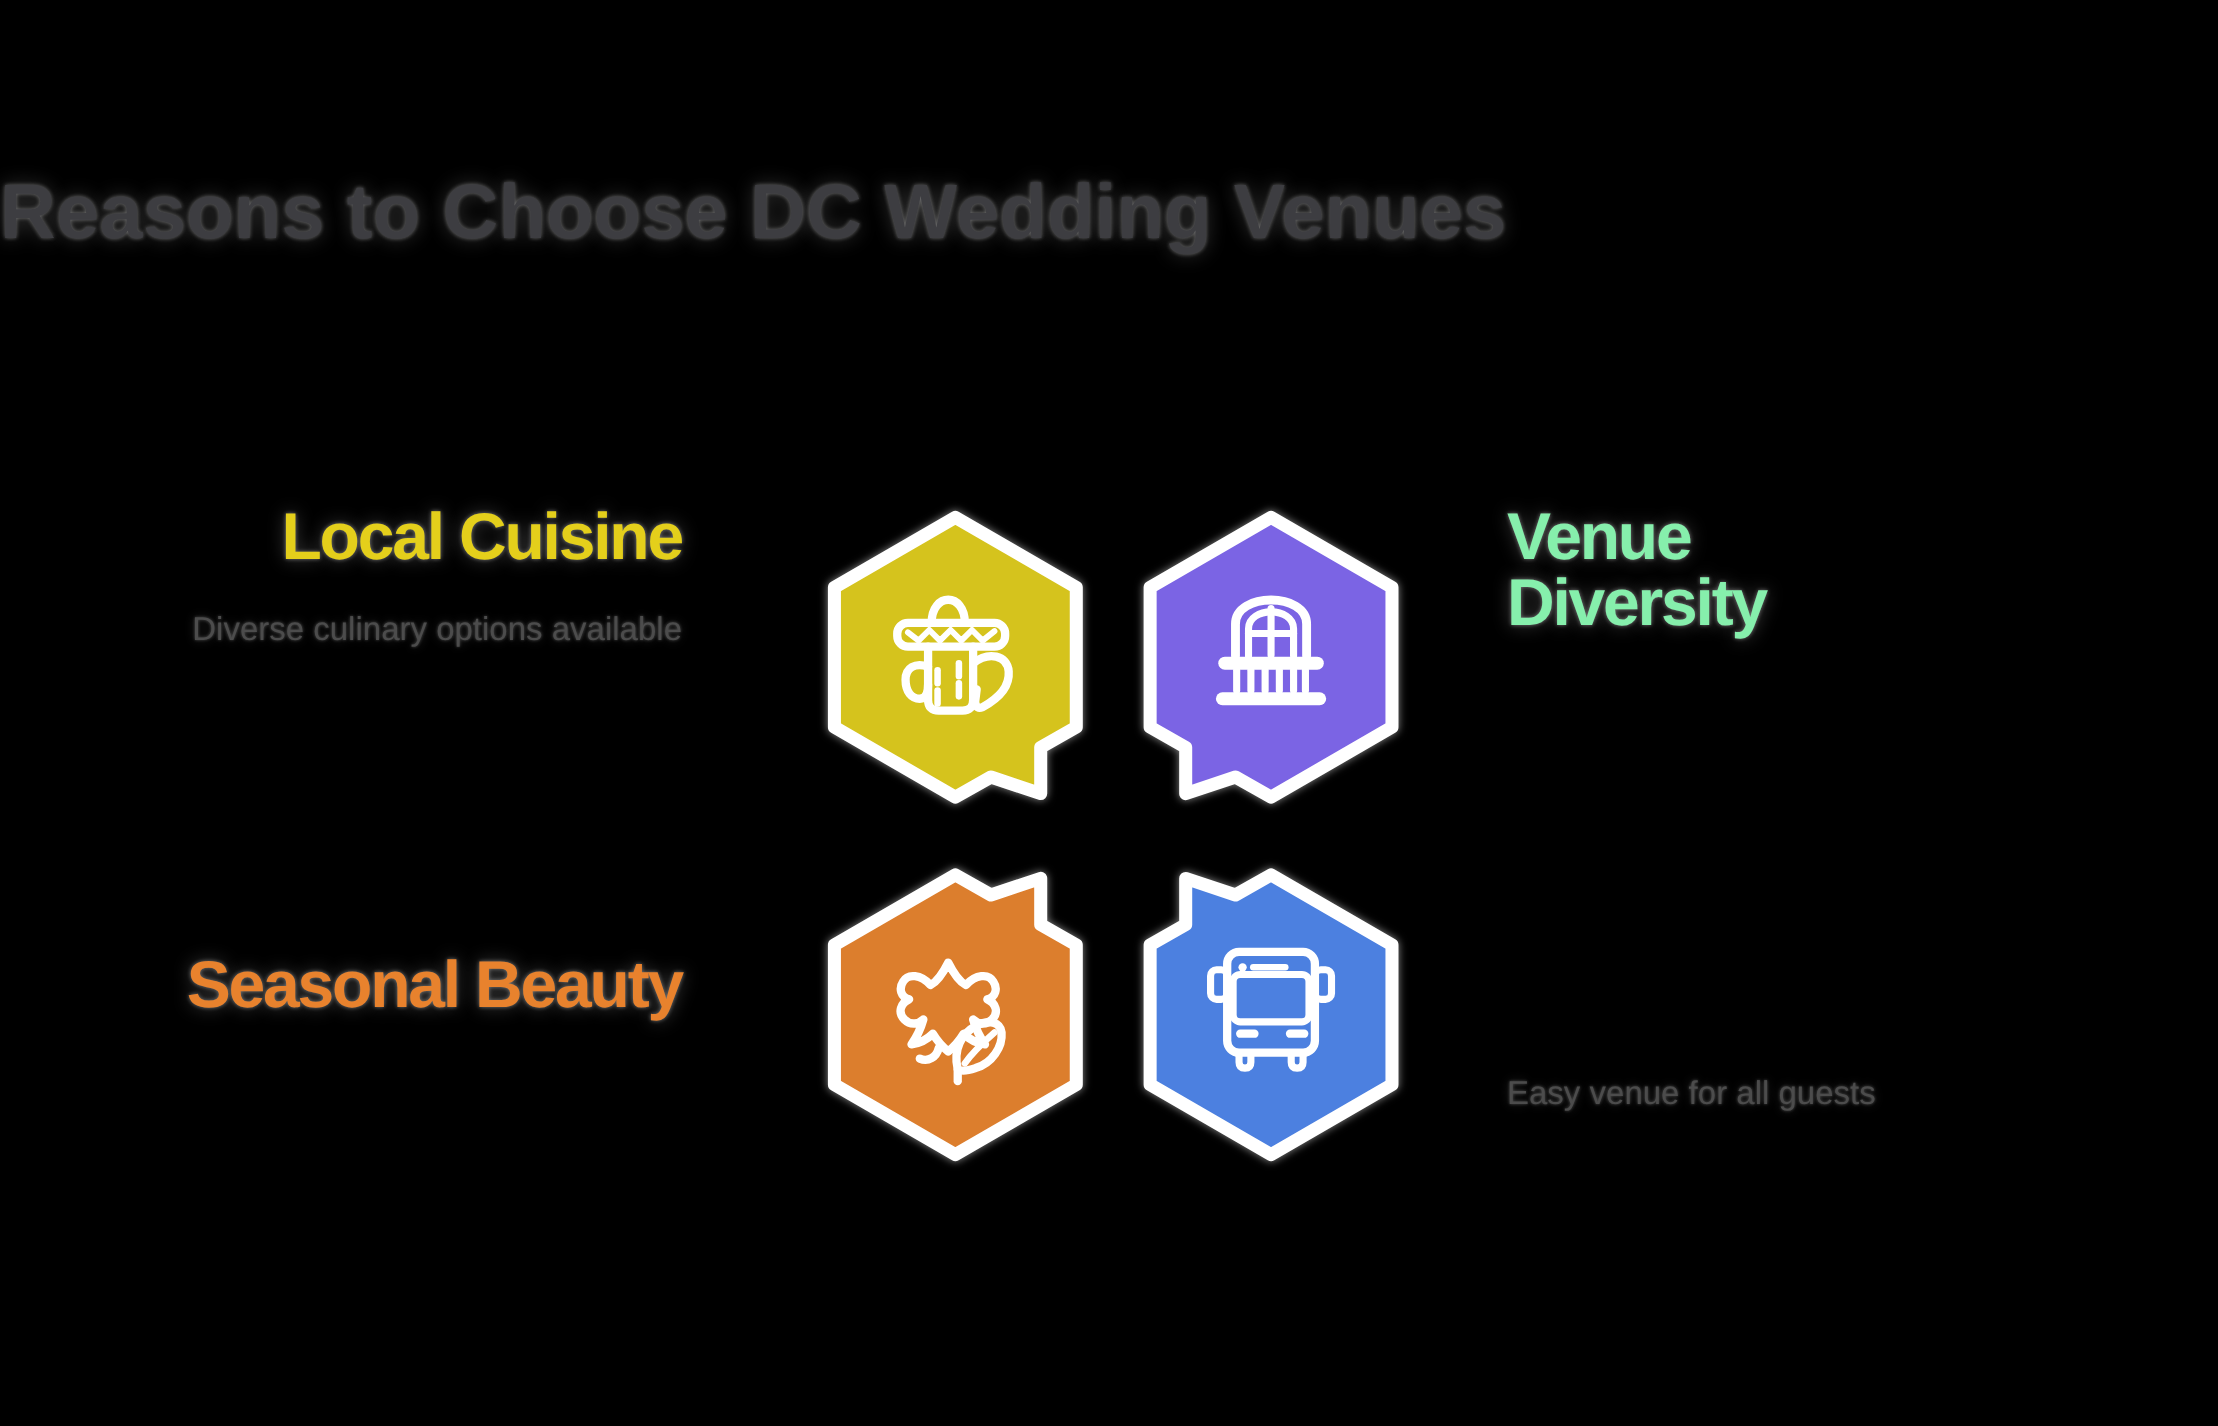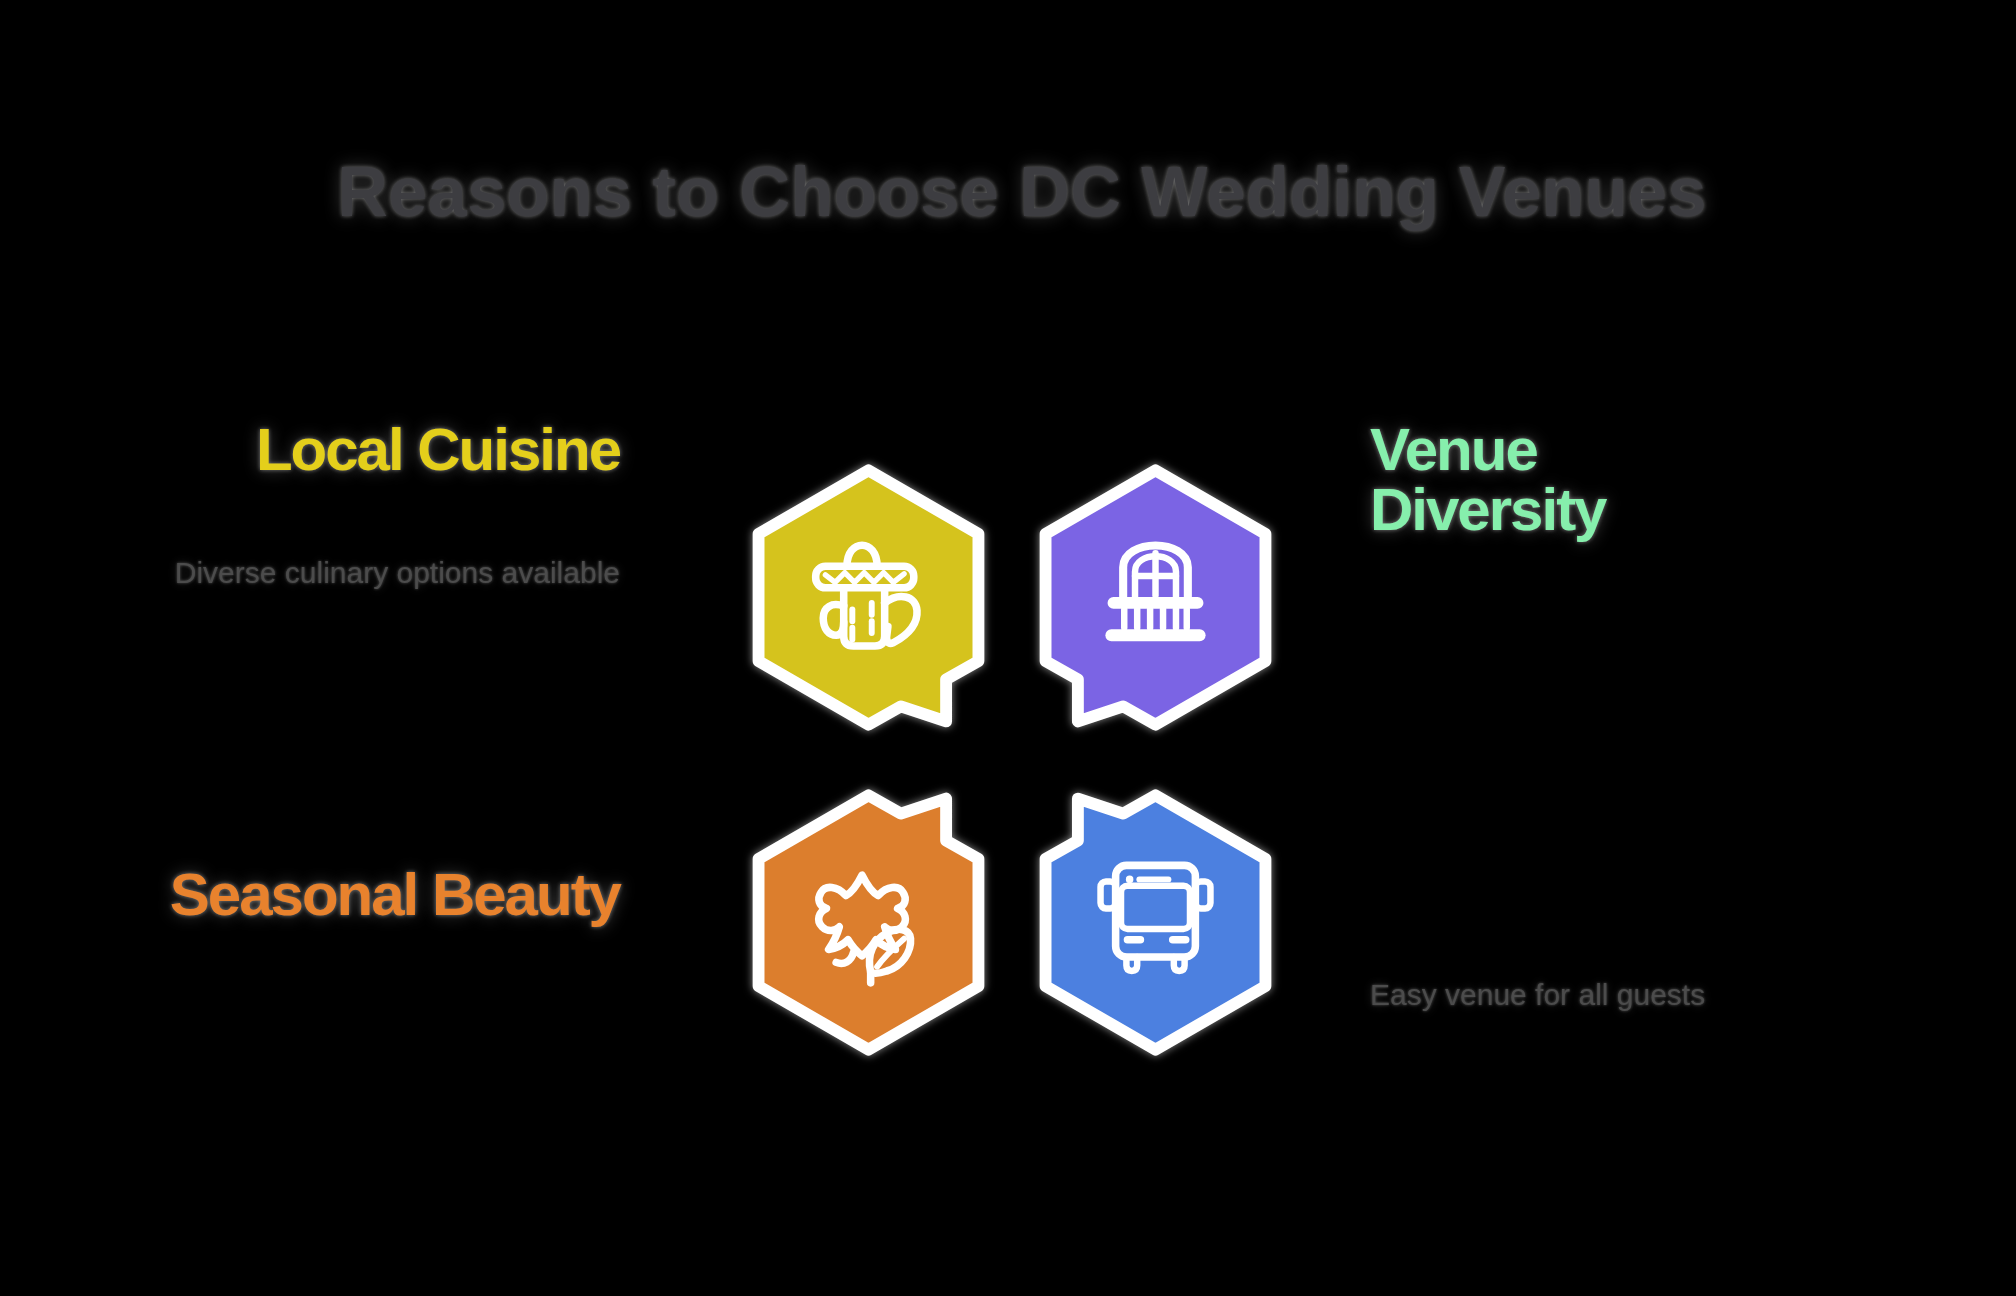--- a/index.html
+++ b/index.html
@@ -14,26 +14,25 @@
     background: #000000;
     overflow: hidden;
     font-family: "Liberation Sans", sans-serif;
   }
   .title {
     position: absolute;
     left: 0;
     top: 152px;
     width: 1696px;
     margin: 0;
-    text-align: right;
+    text-align: left;
     font-size: 70px;
     font-weight: 700;
     letter-spacing: 0.5px;
     text-shadow: 0 0 4px rgba(255,255,255,0.38), 0 0 18px rgba(255,255,255,0.22);
-    padding-left: 11px;
   }
   .heading {
     position: absolute;
     margin: 0;
     font-size: 60px;
     font-weight: 700;
     letter-spacing: -2px;
     line-height: 60px;
     text-shadow: 0 0 4px rgba(255,255,255,0.42), 0 0 16px rgba(255,255,255,0.25);
   }
@@ -41,21 +40,21 @@
     position: absolute;
     margin: 0;
     font-size: 30px;
     font-weight: 500;
     line-height: 50px;
     color: #4c4c4c;
     text-shadow: 0 0 3px rgba(255,255,255,0.30), 0 0 10px rgba(255,255,255,0.16);
   }
   .col-left  { left: 120px;  width: 500px; text-align: right; }
   .col-right { left: 1370px; width: 400px; text-align: left; }
-  .row1-head { top: 420px; }
+  .row1-head { top: 458px; }
   .row1-body { top: 548px; }
   .row2-head { top: 865px; }
   .row2-body { top: 970px; }
   .hex-svg {
     position: absolute;
     width: 259px;
     height: 291px;
     filter: drop-shadow(0 0 4px rgba(255,255,255,0.55));
   }
   .hex-yellow { left: 739px;  top: 452px; }

